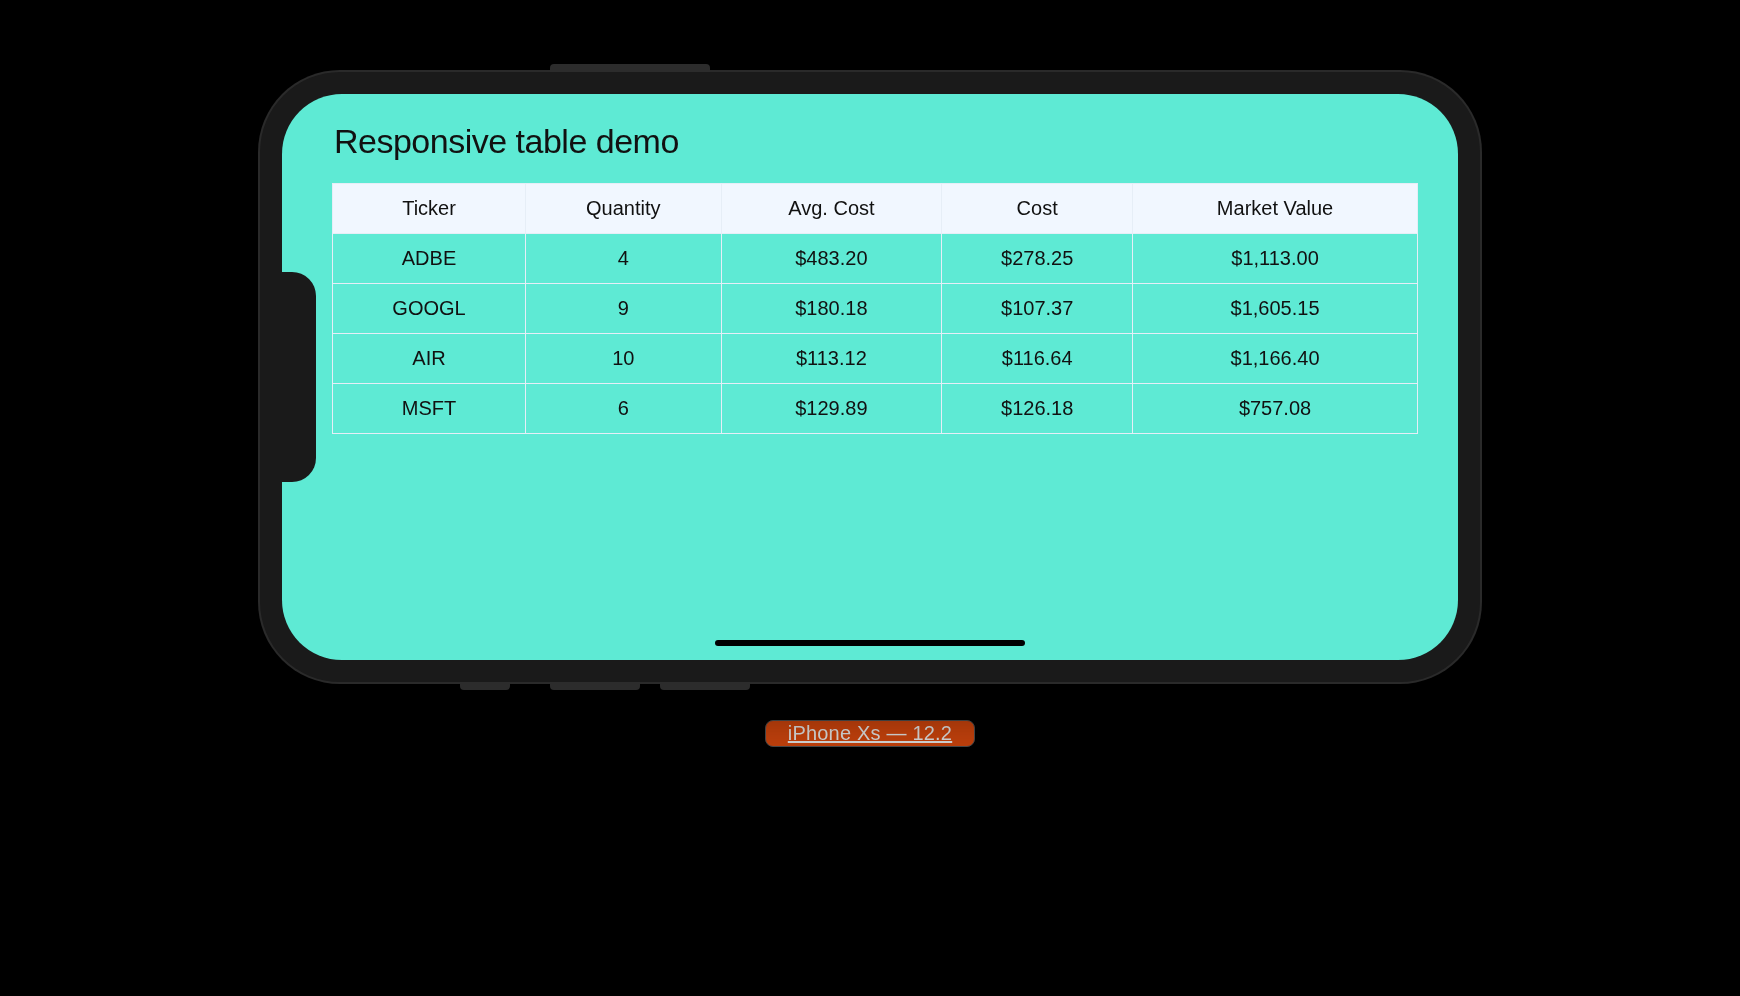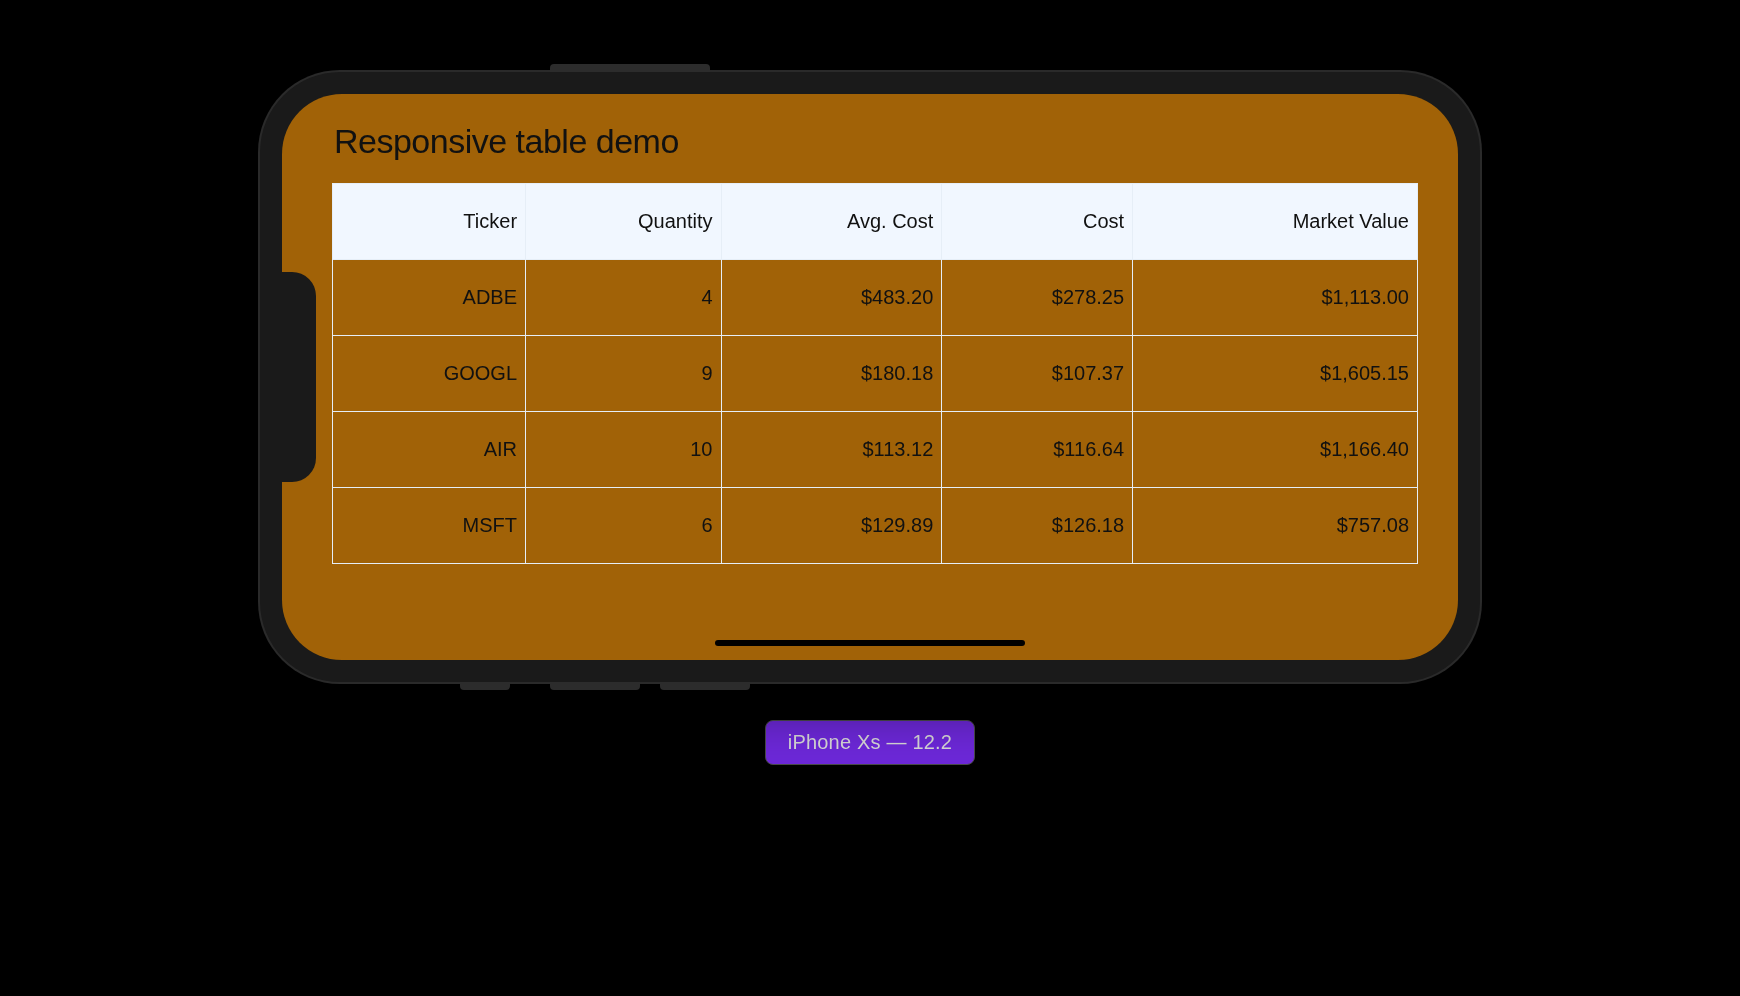--- a/index.html
+++ b/index.html
@@ -24,21 +24,21 @@
     position: relative;
     width: 1220px;
     height: 610px;
     background: #1a1a1a;
     border-radius: 80px;
     box-shadow: 0 0 0 2px #2a2a2a, 0 20px 60px rgba(0,0,0,.6);
   }
   .device-screen {
     position: absolute;
     inset: 22px;
-    background: #a16207;
+    background: #5eead4;
     border-radius: 60px;
     overflow: hidden;
     padding: 28px 40px 20px 50px;
   }
   
   .device-notch {
     position: absolute;
     left: 0;
     top: 50%;
     transform: translateY(-50%);
@@ -94,40 +94,41 @@
   }
   table.data {
     width: 100%;
     border-collapse: collapse;
     font-size: 20px;
     color: #111;
   }
   table.data th,
   table.data td {
     border: 1px solid #e6eef7;
-    padding: 26px 8px;
-    text-align: right;
+    padding: 13px 8px;
+    text-align: center;
     font-weight: 400;
   }
   table.data thead th {
     background: #f1f7ff;
     font-weight: 400;
   }
 
   
   .device-label {
     margin-top: 38px;
     display: inline-block;
-    padding: 10px 22px;
+    padding: 1px 22px;
     border: 1px solid #4a4a4a;
     border-radius: 8px;
-    background: #6d28d9;
+    background: #c2410c;
     color: #d7d7d7;
     font-size: 20px;
     letter-spacing: .2px;
+    text-decoration: underline;
   }
 </style>
 </head>
 <body>
 
 <div class="device-wrap">
   <div class="device-frame">
 
     <div class="device-btn-top a"></div>
     <div class="device-btn-bottom a"></div>

